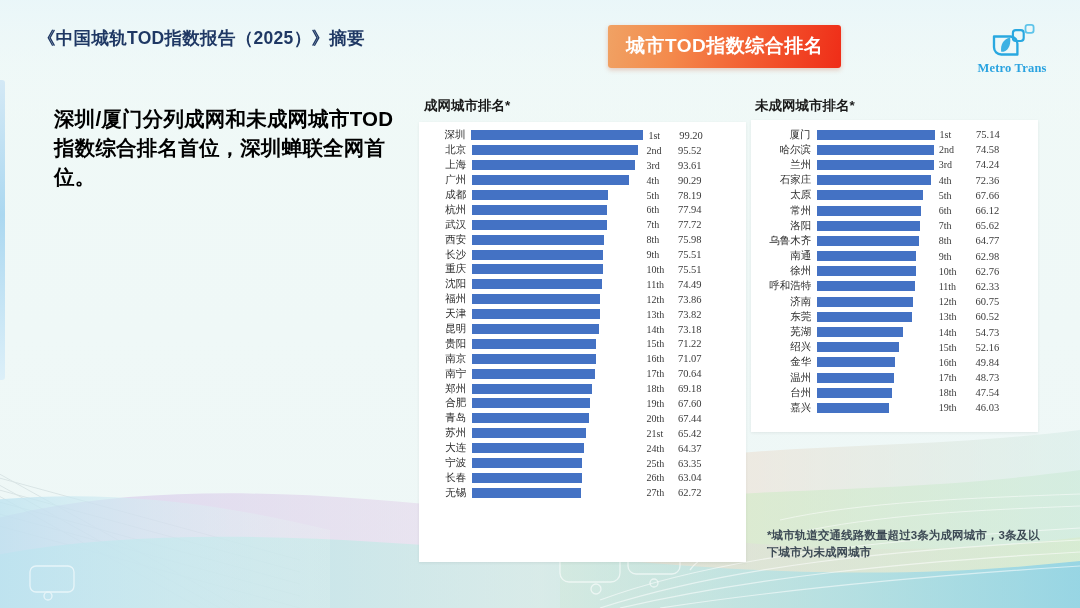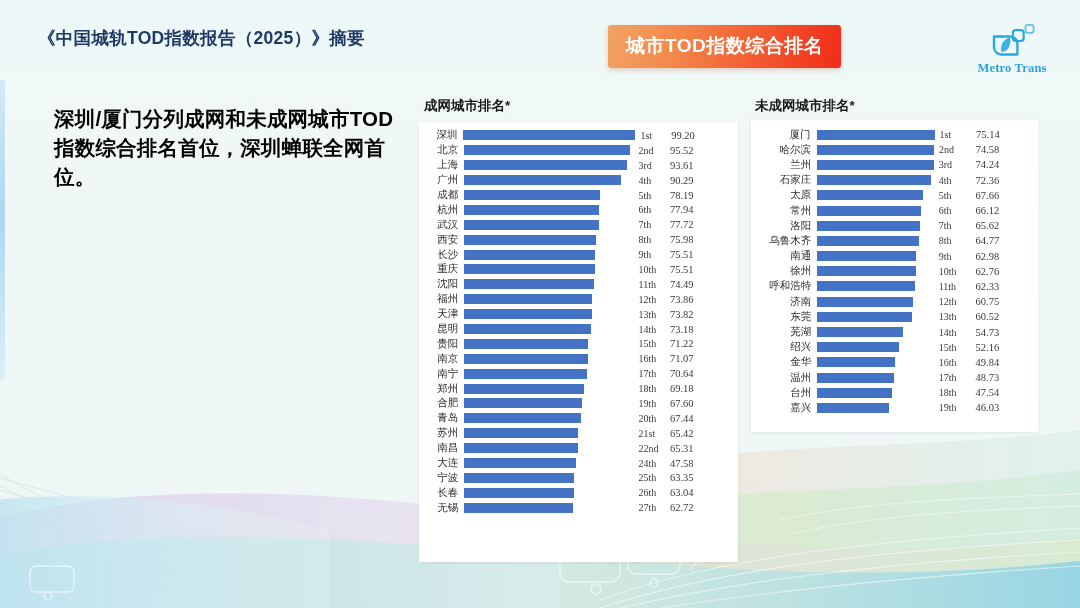--- a/index.html
+++ b/index.html
@@ -89,21 +89,21 @@
   .r-rank{
     font-size:10px;color:#3a3a3a;padding-left:5px;white-space:nowrap;
     font-family:"Liberation Serif","DejaVu Serif",serif;
   }
   .r-val{
     font-size:10.5px;color:#3a3a3a;text-align:left;white-space:nowrap;
     font-family:"Liberation Serif","DejaVu Serif",serif;
   }
 
   
-  #card-left{left:419px;top:122px;width:319px;height:440px;}
+  #card-left{left:419px;top:122px;width:319px;height:440px;padding-left:8px;}
   #card-left .r-city{width:40px;}
   #card-left .r-barwrap{width:172px;}
   #card-left .r-rank{width:32px;}
   #card-left .r-val{width:58px;padding-right:11px;}
 
   
   #card-right{left:751px;top:120px;width:287px;height:312px;}
   #card-right .rows{padding-top:7px;}
   #card-right .row{height:15.2px;}
   #card-right .r-city{width:62px;}
@@ -382,34 +382,26 @@
         </div>
         <div class="row">
           <div class="r-city">苏州</div>
           <div class="r-barwrap">
             <div class="r-bar" style="width: 113.4px; background: rgb(68, 114, 196);"></div>
           </div>
           <div class="r-rank">21st</div>
           <div class="r-val">65.42</div>
         </div>
         <div class="row">
-          <div class="r-city">南昌</div>
-          <div class="r-barwrap">
-            <div class="r-bar" style="width: 113.2px; background: rgb(68, 114, 196);"></div>
-          </div>
-          <div class="r-rank">22nd</div>
-          <div class="r-val">65.31</div>
-        </div>
-        <div class="row">
           <div class="r-city">大连</div>
           <div class="r-barwrap">
             <div class="r-bar" style="width: 111.6px; background: rgb(68, 114, 196);"></div>
           </div>
           <div class="r-rank">24th</div>
-          <div class="r-val">47.58</div>
+          <div class="r-val">64.37</div>
         </div>
         <div class="row">
           <div class="r-city">宁波</div>
           <div class="r-barwrap">
             <div class="r-bar" style="width: 109.8px; background: rgb(68, 114, 196);"></div>
           </div>
           <div class="r-rank">25th</div>
           <div class="r-val">63.35</div>
         </div>
         <div class="row">
@@ -581,14 +573,15 @@
           <div class="r-city">嘉兴</div>
           <div class="r-barwrap">
             <div class="r-bar" style="width: 72.3px; background: rgb(68, 114, 196);"></div>
           </div>
           <div class="r-rank">19th</div>
           <div class="r-val">46.03</div>
         </div>
       </div>
   </div>
 
+  <div class="footnote">*城市轨道交通线路数量超过3条为成网城市，3条及以下城市为未成网城市</div>
 
 </div>
 
 </body></html>

